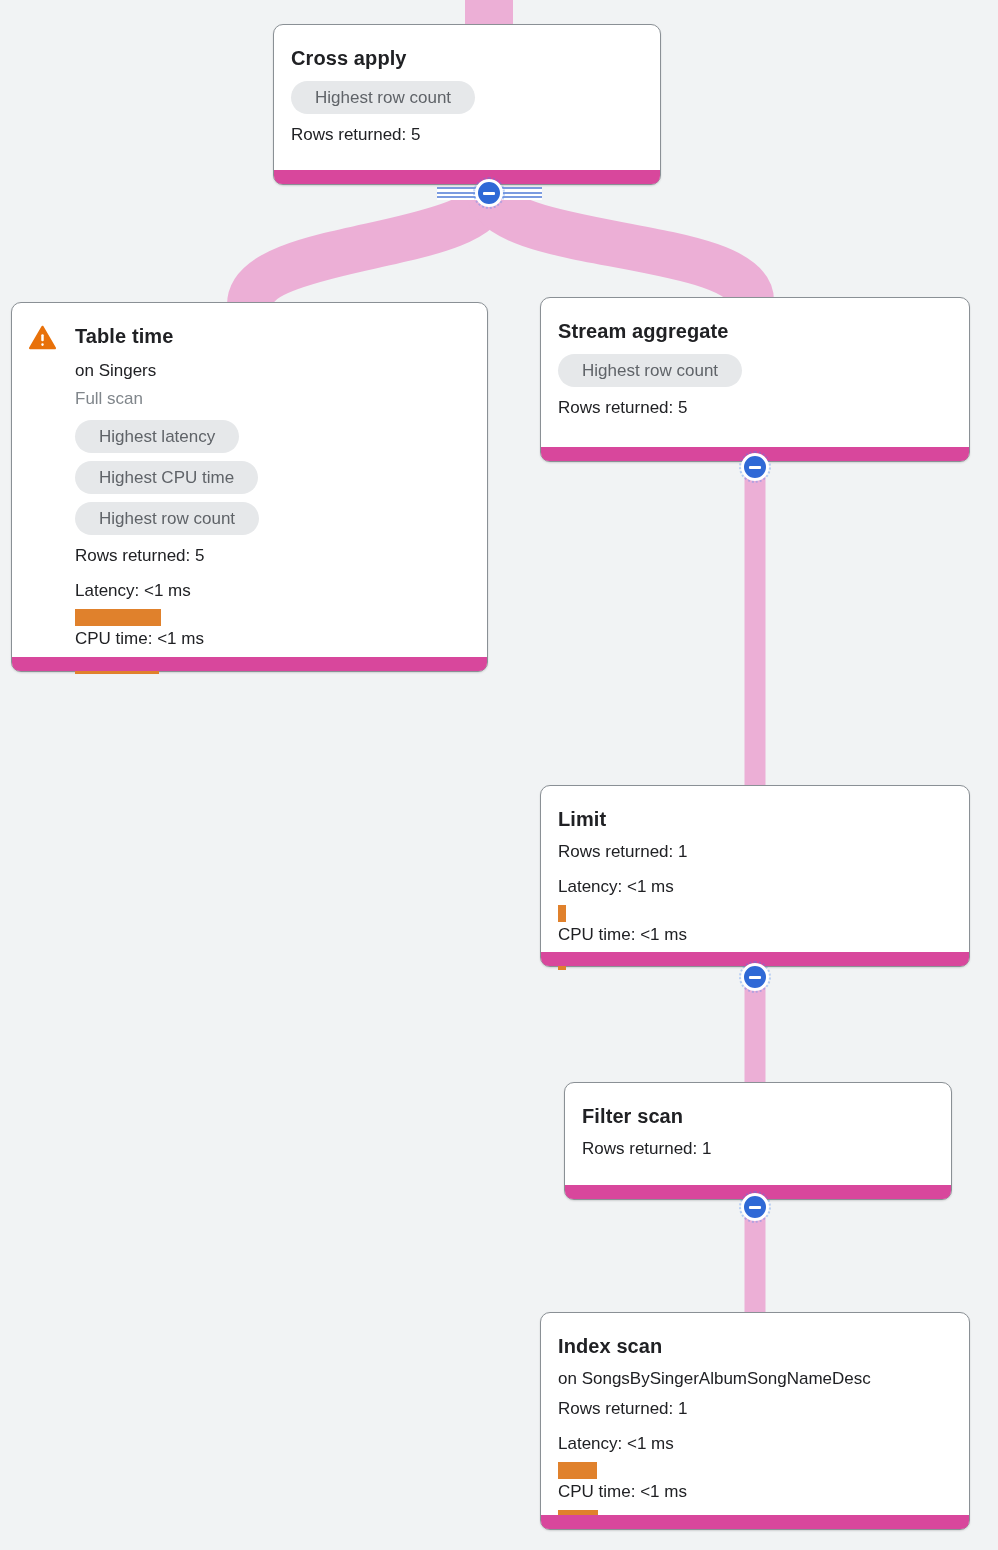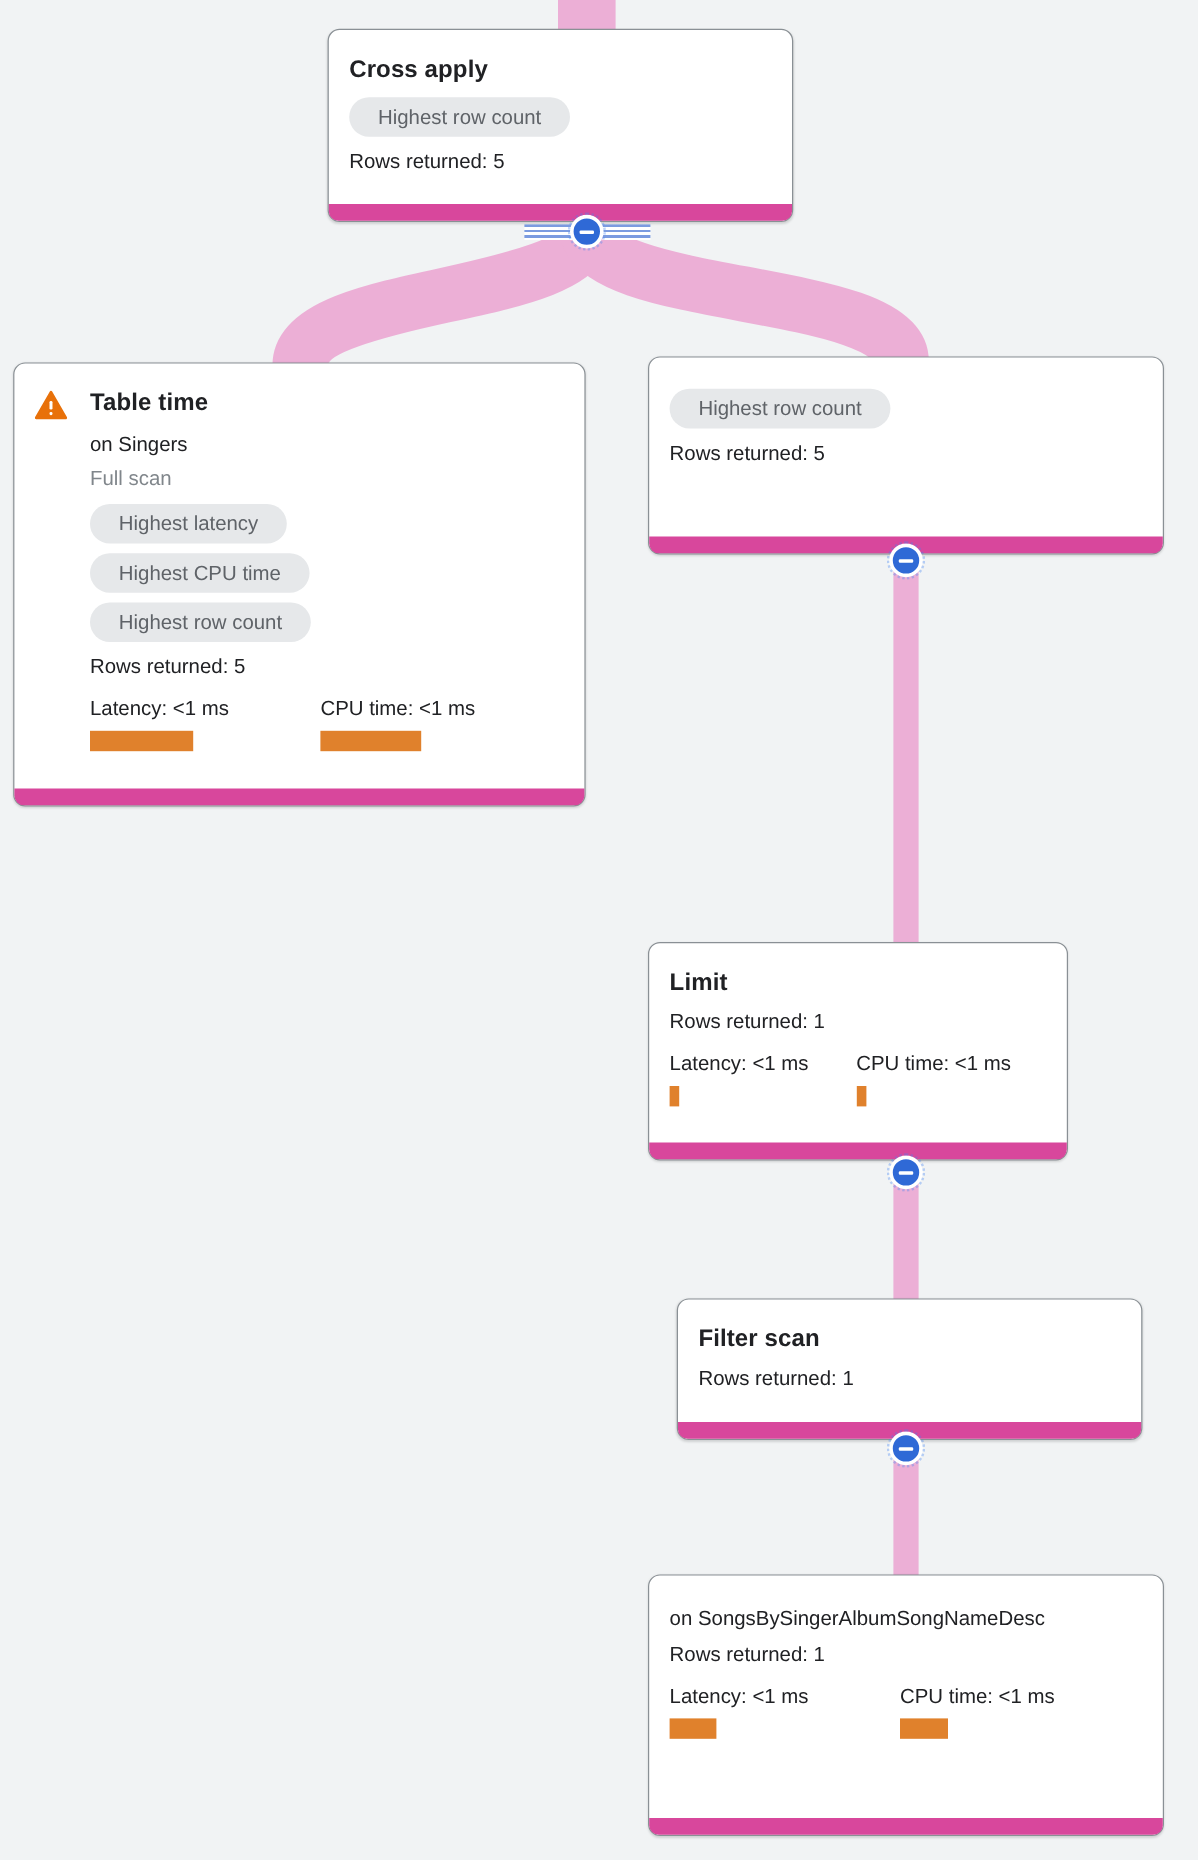--- a/index.html
+++ b/index.html
@@ -20,21 +20,21 @@
     box-shadow:0 1px 2px rgba(0,0,0,.14);padding:18px 20px 0 17px;cursor:pointer;}
   .accent-bar{position:absolute;left:0;right:0;bottom:0;height:14px;
     background:var(--accent-bar);border-radius:0 0 8px 8px;}
   .node-title{font-size:20px;font-weight:600;color:var(--text-primary);line-height:30px;letter-spacing:.1px;}
   .node-subtitle{font-size:17px;color:var(--text-primary);line-height:26px;margin-top:7px;}
   .node-note{font-size:17px;color:var(--text-muted);line-height:26px;margin-top:2px;}
   .node-rows{font-size:17px;color:var(--text-primary);line-height:26px;margin-top:8px;}
   .badge{display:inline-block;background:var(--badge-bg);color:var(--badge-text);
     font-size:17px;line-height:25px;padding:4px 24px;border-radius:17px;margin-top:8px;}
   .badge-row{line-height:0;}
-  .metrics{display:flex;margin-top:9px;}
+  .metrics{display:flex;margin-top:9px;flex-direction:column;}
   .metric{width:192px;}
   .metric-label{font-size:17px;color:var(--text-primary);line-height:26px;}
   .hbar{height:17px;margin-top:5px;background:var(--metric-orange);}
   .head-row{display:flex;align-items:flex-start;}
   .warn-icon{flex:0 0 auto;width:27px;height:25px;margin:4px 19px 0 0;}
 
   .collapse-btn{position:absolute;z-index:2;width:28px;height:28px;padding:0;
     border-radius:50%;background:var(--button-blue);border:3px solid #ffffff;
     box-sizing:border-box;cursor:pointer;outline:2px dotted rgba(66,133,244,.35);}
   .collapse-btn .minus{position:absolute;left:50%;top:50%;width:12px;height:3px;
@@ -87,26 +87,27 @@
             <div class="metric-label">CPU time: &lt;1 ms</div>
             <div class="hbar" style="width: 84px;"></div>
           </div>
         </div>
       </div>
     </div>
     <div class="accent-bar"></div>
   </div>
 
   <div class="node" style="left:540px;top:297px;width:430px;height:165px;">
+    <div class="node-title">Stream aggregate</div>
     <div class="badge-row"><span class="badge">Highest row count</span></div>
     <div class="node-rows">Rows returned: 5</div>
     <div class="accent-bar"></div>
   </div>
 
-  <div class="node" style="left:540px;top:785px;width:350px;height:182px;">
+  <div class="node" style="left:540px;top:785px;width:430px;height:182px;">
     <div class="node-title">Limit</div>
     <div class="node-rows" style="margin-top:5px;">Rows returned: 1</div>
     <div class="metrics">
       <div class="metric">
         <div class="metric-label">Latency: &lt;1 ms</div>
         <div class="hbar" style="width: 8px;"></div>
       </div>
       <div class="metric">
         <div class="metric-label">CPU time: &lt;1 ms</div>
         <div class="hbar" style="width: 8px;"></div>
@@ -115,20 +116,21 @@
     <div class="accent-bar"></div>
   </div>
 
   <div class="node" style="left:564px;top:1082px;width:388px;height:118px;">
     <div class="node-title">Filter scan</div>
     <div class="node-rows" style="margin-top:5px;">Rows returned: 1</div>
     <div class="accent-bar"></div>
   </div>
 
   <div class="node" style="left:540px;top:1312px;width:430px;height:218px;">
+    <div class="node-title">Index scan</div>
     <div class="node-subtitle" style="margin-top:5px;">on SongsBySingerAlbumSongNameDesc</div>
     <div class="node-rows" style="margin-top:4px;">Rows returned: 1</div>
     <div class="metrics">
       <div class="metric">
         <div class="metric-label">Latency: &lt;1 ms</div>
         <div class="hbar" style="width: 39px;"></div>
       </div>
       <div class="metric">
         <div class="metric-label">CPU time: &lt;1 ms</div>
         <div class="hbar" style="width: 40px;"></div>

